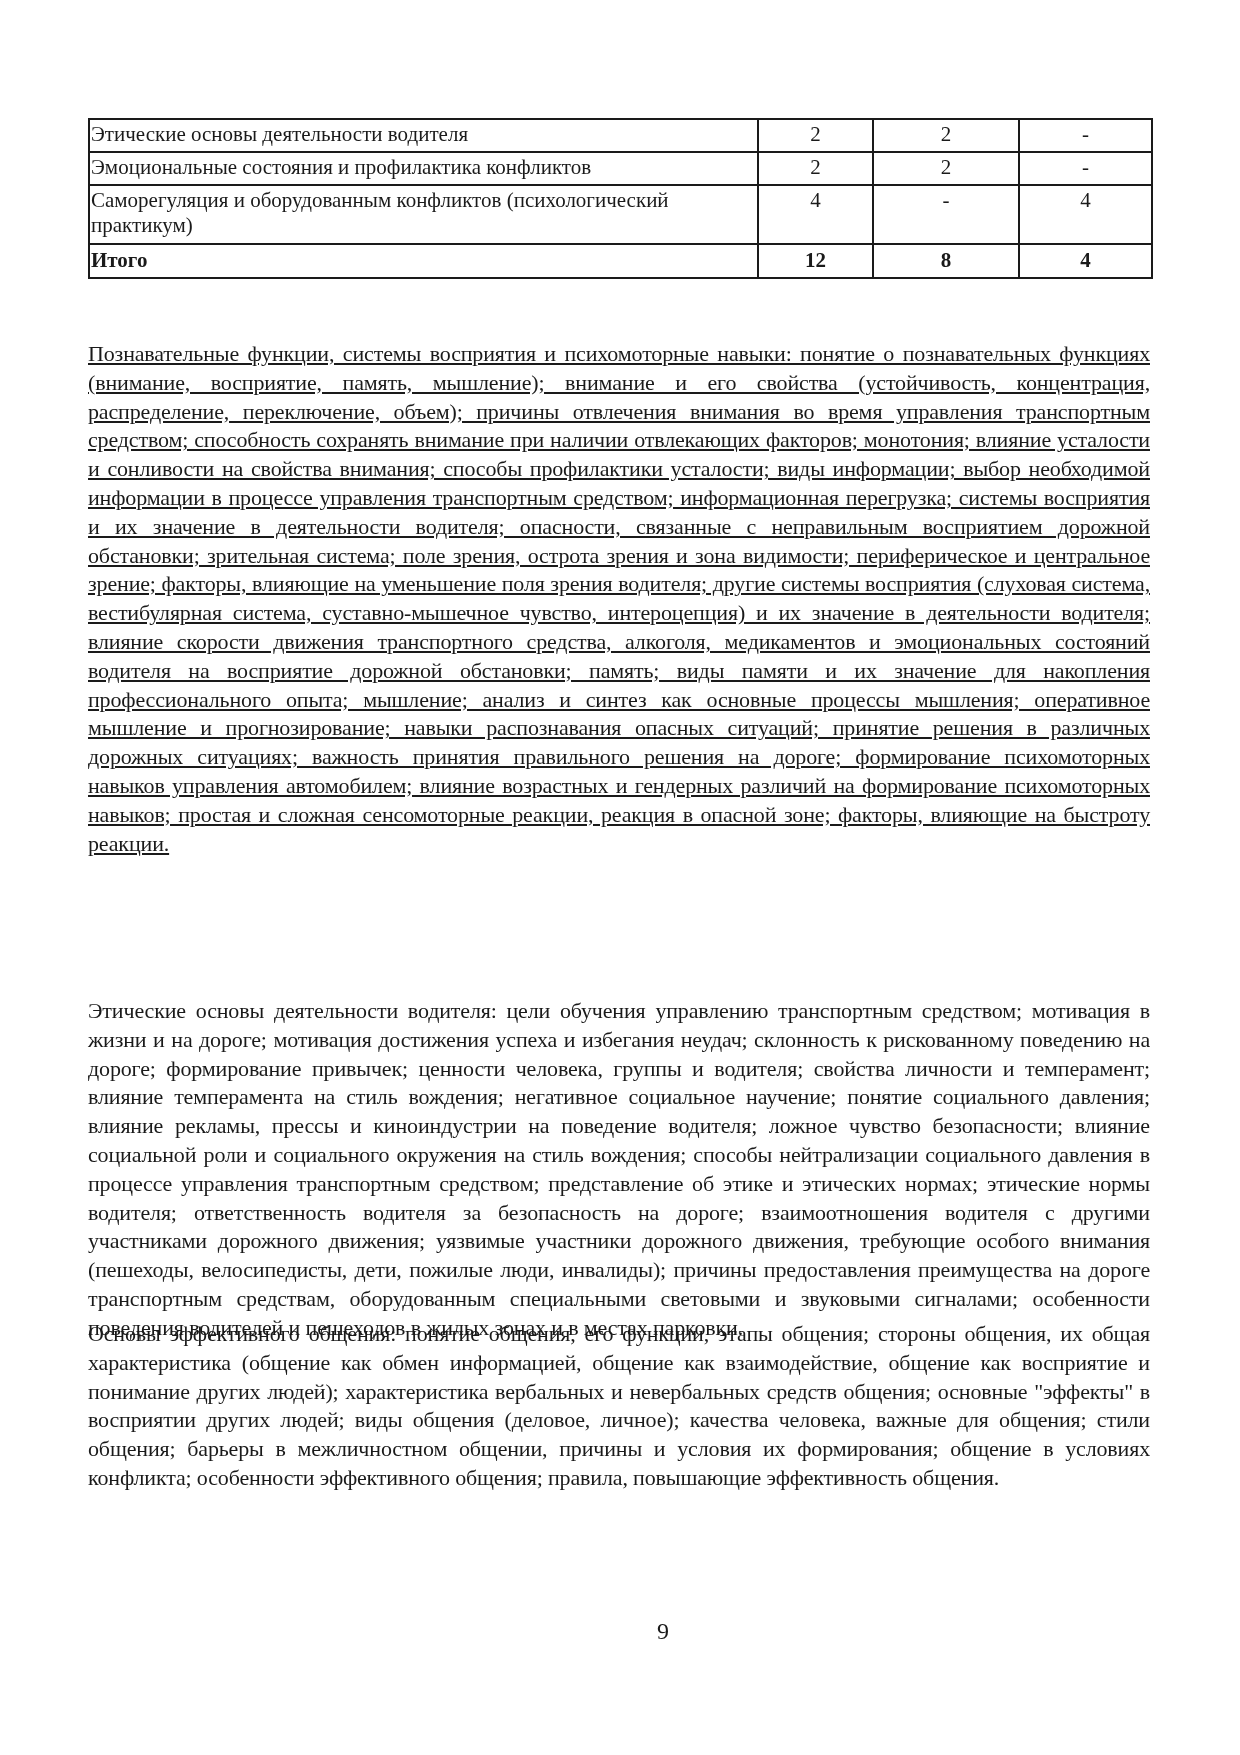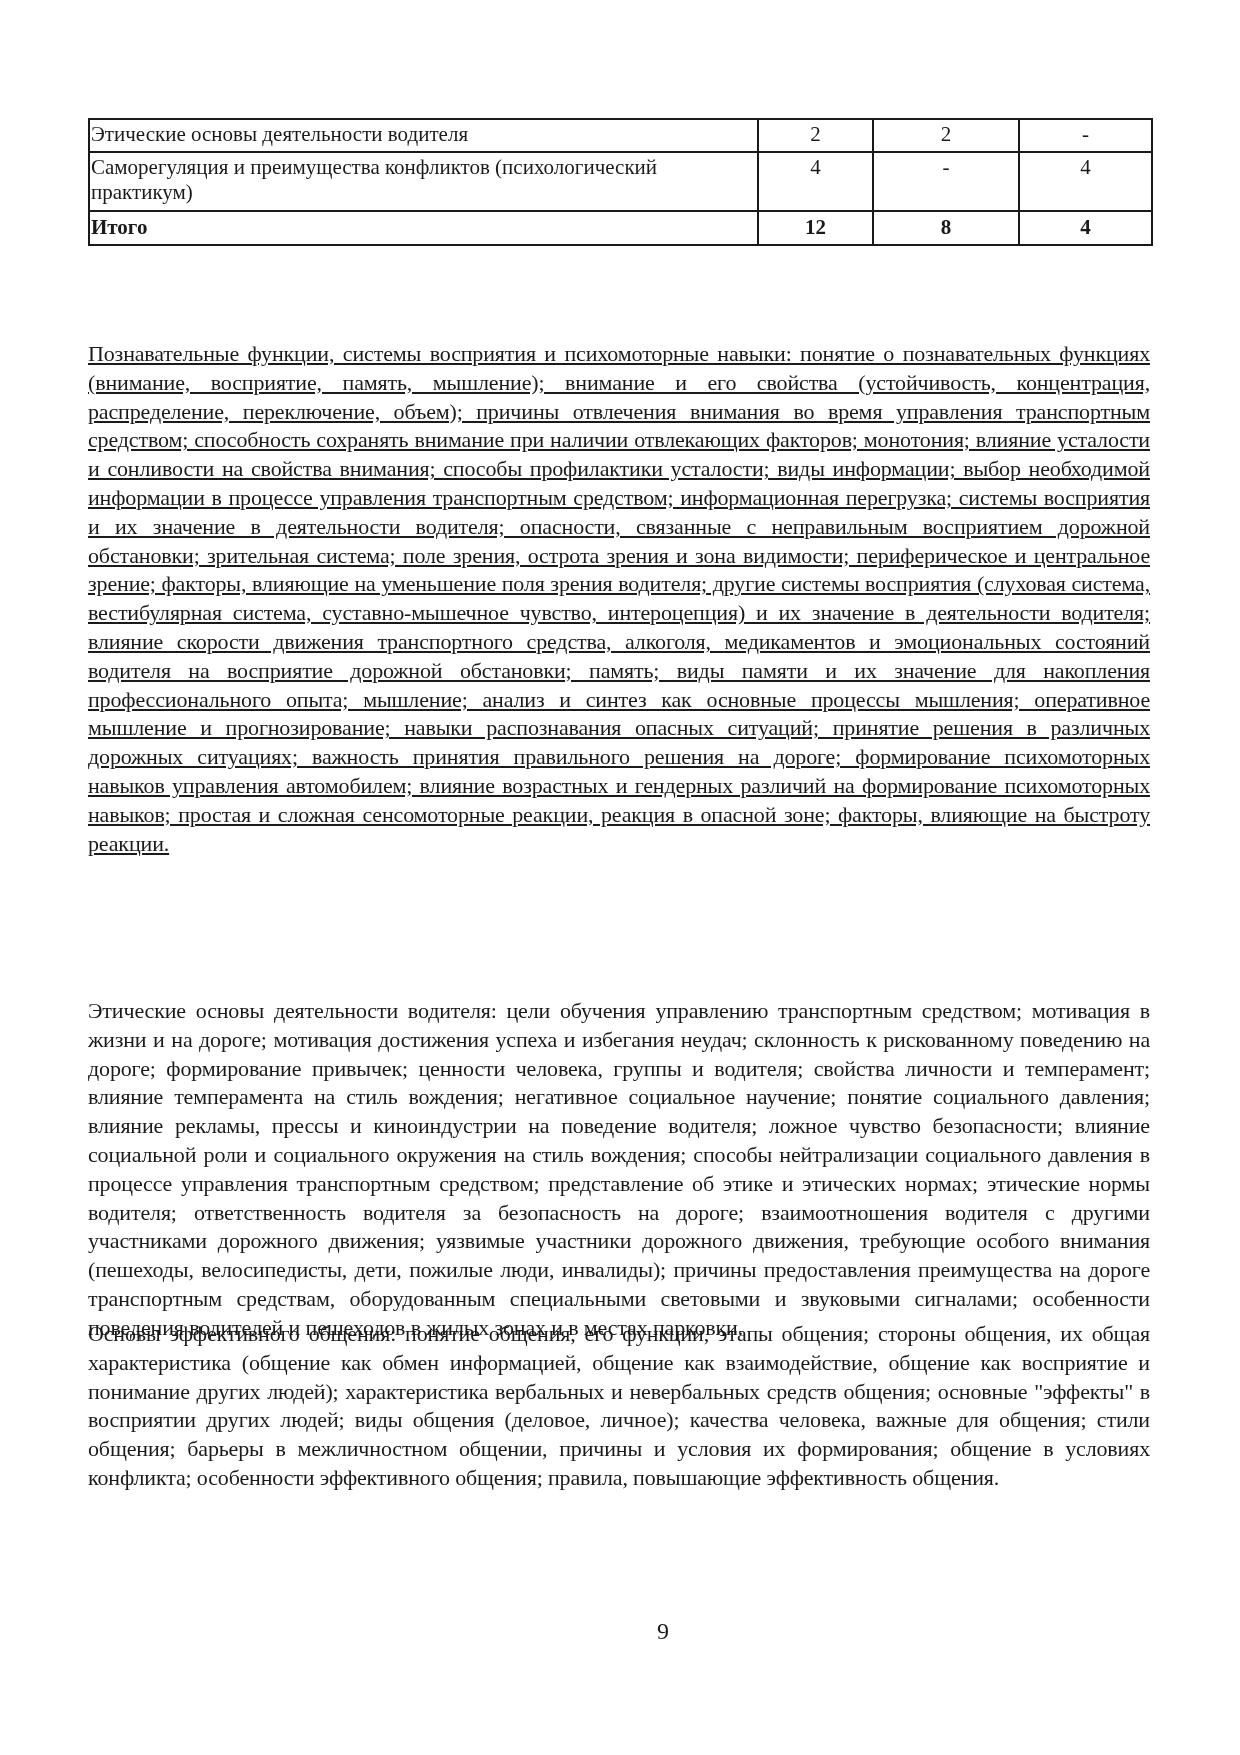--- a/index.html
+++ b/index.html
@@ -85,22 +85,28 @@
         <col class="c2">
         <col class="c3">
     </colgroup>
     <tbody>
       <tr class="r-single">
         <td>Этические основы деятельности водителя</td>
         <td class="num">2</td>
         <td class="num">2</td>
         <td class="num">-</td>
       </tr>
+      <tr class="r-single">
+        <td>Эмоциональные состояния и профилактика конфликтов</td>
+        <td class="num">2</td>
+        <td class="num">2</td>
+        <td class="num">-</td>
+      </tr>
       <tr class="r-double">
-        <td>Саморегуляция и преимущества конфликтов (психологический практикум)</td>
+        <td>Саморегуляция и оборудованным конфликтов (психологический практикум)</td>
         <td class="num">4</td>
         <td class="num">-</td>
         <td class="num">4</td>
       </tr>
       <tr class="r-total">
         <td>Итого</td>
         <td class="num">12</td>
         <td class="num">8</td>
         <td class="num">4</td>
       </tr>

